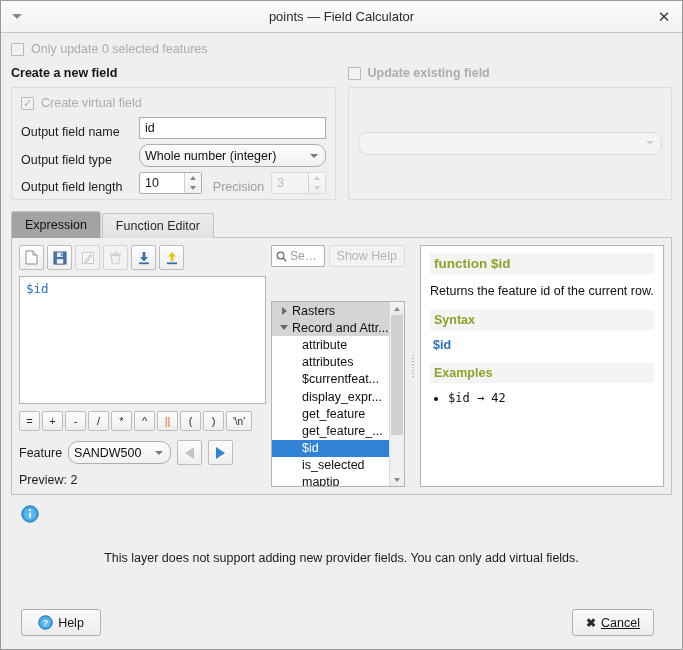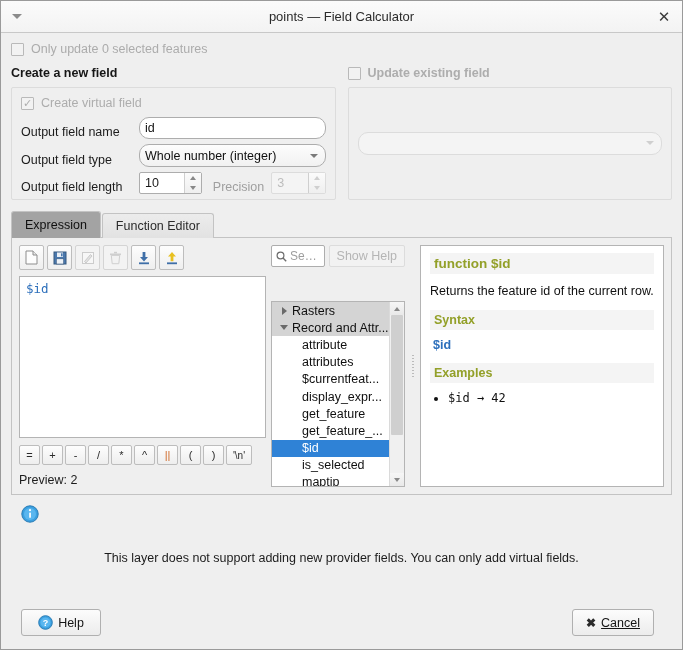--- a/index.html
+++ b/index.html
@@ -96,21 +96,21 @@
   }
   .gb-left { height: 113px; }
   .gb-right { height: 113px; display: flex; align-items: center; }
   .virtual-row { display: flex; align-items: center; gap: 7px; color: #adadad; margin-bottom: 7px; }
   .form-row { display: flex; align-items: flex-end; margin-bottom: 5px; }
   .form-label { width: 118px; flex: none; color: #1c1c1c; }
   .input {
     height: 22px; box-sizing: border-box;
     border: 1px solid #adadad;
     background: #fff;
-    border-radius: 10px;
+    border-radius: 0;
     padding: 0 5px;
     display: flex; align-items: center;
     font-size: 12.5px; color: #101010;
   }
   .input.grow { flex: 1; }
   .combo {
     height: 23px; box-sizing: border-box;
     border: 1px solid #adadad;
     background: linear-gradient(to bottom, #fdfdfd, #f1f1f1);
     border-radius: 10px;
@@ -486,20 +486,33 @@
           <div class="opbtn">-</div>
           <div class="opbtn">/</div>
           <div class="opbtn">*</div>
           <div class="opbtn">^</div>
           <div class="opbtn pipe">||</div>
           <div class="opbtn">(</div>
           <div class="opbtn">)</div>
           <div class="opbtn wide">'\n'</div>
         </div>
 
+        <div class="feature-row">
+          <span class="lbl">Feature</span>
+          <span class="combo feat-combo">
+            <span>SANDW500</span>
+            <span class="arrow"></span>
+          </span>
+          <span class="navbtn">
+            <i class="tri-left"></i>
+          </span>
+          <span class="navbtn">
+            <i class="tri-right"></i>
+          </span>
+        </div>
 
         <div class="preview-row">
           <span>Preview:</span>
           <span>2</span>
         </div>
       </div>
 
       <div class="pane-mid">
         <div class="midtop">
           <div class="searchbox">

